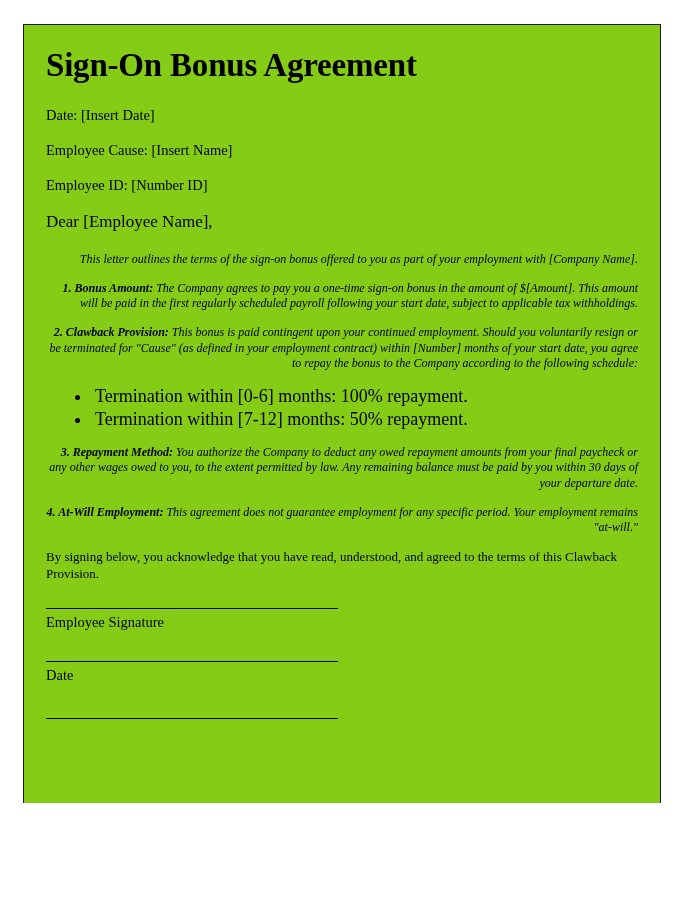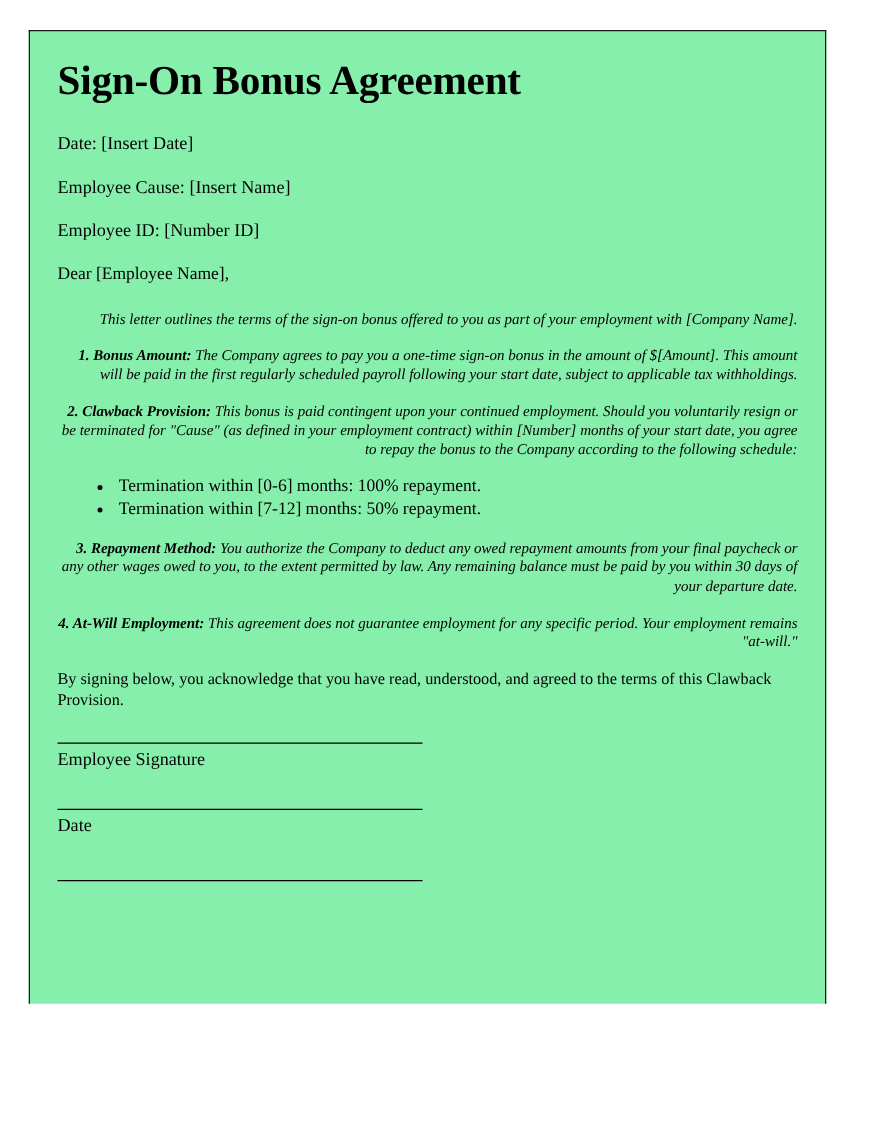--- a/index.html
+++ b/index.html
@@ -17,21 +17,21 @@
 
   #page {
     position: absolute;
     left: 23px;
     top: 24px;
     width: 638px;
     height: 779px;
     border: 1.5px solid #1a1a1a;
     border-bottom: none;
     box-sizing: border-box;
-    background: #86efac;
+    background: #84cc16;
     overflow: hidden;
   }
 
   #doc {
     padding: 22px 22px 0 22px;
     box-sizing: border-box;
   }
 
   .doc-title {
     font-size: 33px;
@@ -41,21 +41,21 @@
     letter-spacing: -0.2px;
   }
 
   .field-line {
     font-size: 14.5px;
     line-height: 1.25;
     margin: 0 0 17px 0;
   }
 
   .salutation {
-    font-size: 14px;
+    font-size: 17px;
     line-height: 1.25;
     margin: 0 0 19px 0;
   }
 
   .para {
     font-size: 12px;
     line-height: 1.27;
     margin: 0 0 14px 0;
     text-align: right;
     font-style: italic;
@@ -64,21 +64,21 @@
   .para .lead {
     font-weight: bold;
   }
 
   ul.schedule {
     margin: 0 0 14px 0;
     padding: 0 0 0 46px;
     list-style: disc outside;
   }
   ul.schedule li {
-    font-size: 14px;
+    font-size: 18px;
     line-height: 1.28;
     margin: 0;
     padding-left: 3px;
   }
 
   .closing {
     font-size: 13px;
     line-height: 1.27;
     margin: 14px 0 0 0;
   }

